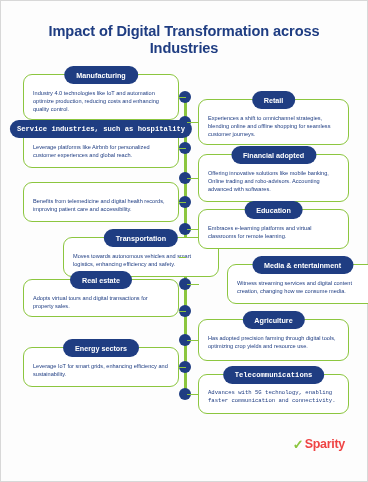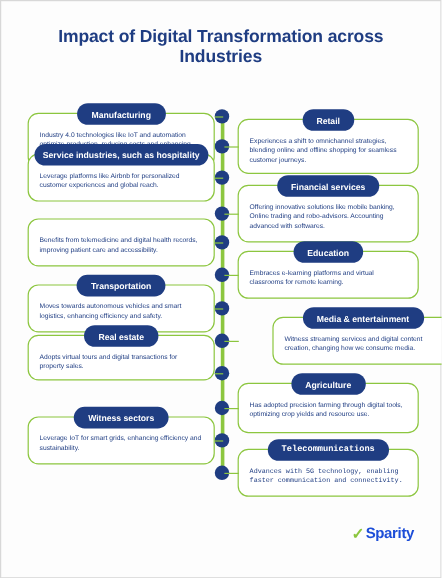--- a/index.html
+++ b/index.html
@@ -64,21 +64,21 @@
     font-size: 7.2px;
     font-weight: bold;
     line-height: 9px;
     padding: 4.5px 12px;
     white-space: nowrap;
     text-align: center;
   }
   .card.left  .pill { left: 50%; transform: translateX(-50%); }
   .card.right .pill { left: 50%; transform: translateX(-50%); }
 
-  .card.left  .pill.wide { padding: 4.5px 7px; }
+  .card.left  .pill.wide { padding: 4.5px 7px; font-family: Liberation Mono, monospace; }
 
   .body {
     padding: 14px 9px 7px 9px;
     font-size: 5.6px;
     line-height: 8.2px;
     color: #1f3d82;
   }
 
   
   .stub {
@@ -89,21 +89,21 @@
 
   
   #logo {
     position: absolute;
     right: 22px; bottom: 30px;
     display: flex;
     align-items: center;
     gap: 1px;
   }
   #logo .check { color: #8cc63f; font-size: 13px; font-weight: bold; line-height: 1; }
-  #logo .word  { color: #1d4ed8; font-size: 12.5px; font-weight: bold; letter-spacing: -0.3px; }
+  #logo .word  { color: #ef4444; font-size: 12.5px; font-weight: bold; letter-spacing: -0.3px; }
 </style>
 </head>
 <body>
 
 <div id="page">
 
   <div id="title">Impact of Digital Transformation across Industries</div>
 
   <div id="spine" style="top: 93px; height: 303px;"></div>
   <div id="dots">
@@ -115,58 +115,58 @@
       <div class="dot" style="top: 222px;"></div>
       <div class="dot" style="top: 250px;"></div>
       <div class="dot" style="top: 277px;"></div>
       <div class="dot" style="top: 304px;"></div>
       <div class="dot" style="top: 333px;"></div>
       <div class="dot" style="top: 360px;"></div>
       <div class="dot" style="top: 387px;"></div>
     </div>
 
   <div id="cards-left">
-      <div class="card left" style="top: 73px; height: 46px; margin-top: 20px;">
+      <div class="card left" style="top: 73px; height: 46px;">
         <div class="pill">Manufacturing</div>
         <div class="body">Industry 4.0 technologies like IoT and automation optimize production, reducing costs and enhancing quality control.</div>
       </div>
       <div class="stub" style="left: 178px; width: 7px; top: 96px;"></div>
       <div class="card left" style="top: 127px; height: 40px;">
         <div class="pill wide">Service industries, such as hospitality</div>
         <div class="body">Leverage platforms like Airbnb for personalized customer experiences and global reach.</div>
       </div>
       <div class="stub" style="left: 178px; width: 7px; top: 147px;"></div>
       <div class="card left" style="top: 181px; height: 40px;">
         <div class="body">Benefits from telemedicine and digital health records, improving patient care and accessibility.</div>
       </div>
       <div class="stub" style="left: 178px; width: 7px; top: 201px;"></div>
-      <div class="card left" style="top: 236px; height: 40px;">
+      <div class="card left" style="top: 236px; height: 40px; margin-left: 40px;">
         <div class="pill">Transportation</div>
         <div class="body">Moves towards autonomous vehicles and smart logistics, enhancing efficiency and safety.</div>
       </div>
       <div class="stub" style="left: 178px; width: 7px; top: 256px;"></div>
       <div class="card left" style="top: 278px; height: 38px;">
         <div class="pill">Real estate</div>
         <div class="body">Adopts virtual tours and digital transactions for property sales.</div>
       </div>
       <div class="stub" style="left: 178px; width: 7px; top: 310px;"></div>
       <div class="card left" style="top: 346px; height: 40px;">
-        <div class="pill">Witness sectors</div>
+        <div class="pill">Energy sectors</div>
         <div class="body">Leverage IoT for smart grids, enhancing efficiency and sustainability.</div>
       </div>
       <div class="stub" style="left: 178px; width: 7px; top: 366px;"></div>
     </div>
   <div id="cards-right">
       <div class="card right" style="top: 98px; height: 46px;">
         <div class="pill">Retail</div>
         <div class="body">Experiences a shift to omnichannel strategies, blending online and offline shopping for seamless customer journeys.</div>
       </div>
       <div class="stub" style="left: 186px; width: 12px; top: 121px;"></div>
       <div class="card right" style="top: 153px; height: 48px;">
-        <div class="pill wide">Financial services</div>
+        <div class="pill wide">Financial adopted</div>
         <div class="body">Offering innovative solutions like mobile banking, Online trading and robo-advisors. Accounting advanced with softwares.</div>
       </div>
       <div class="stub" style="left: 186px; width: 12px; top: 177px;"></div>
       <div class="card right" style="top: 208px; height: 40px;">
         <div class="pill">Education</div>
         <div class="body">Embraces e-learning platforms and virtual classrooms for remote learning.</div>
       </div>
       <div class="stub" style="left: 186px; width: 12px; top: 228px;"></div>
       <div class="card right" style="top: 263px; height: 40px; margin-left: 29px;">
         <div class="pill wide">Media &amp; entertainment</div>

